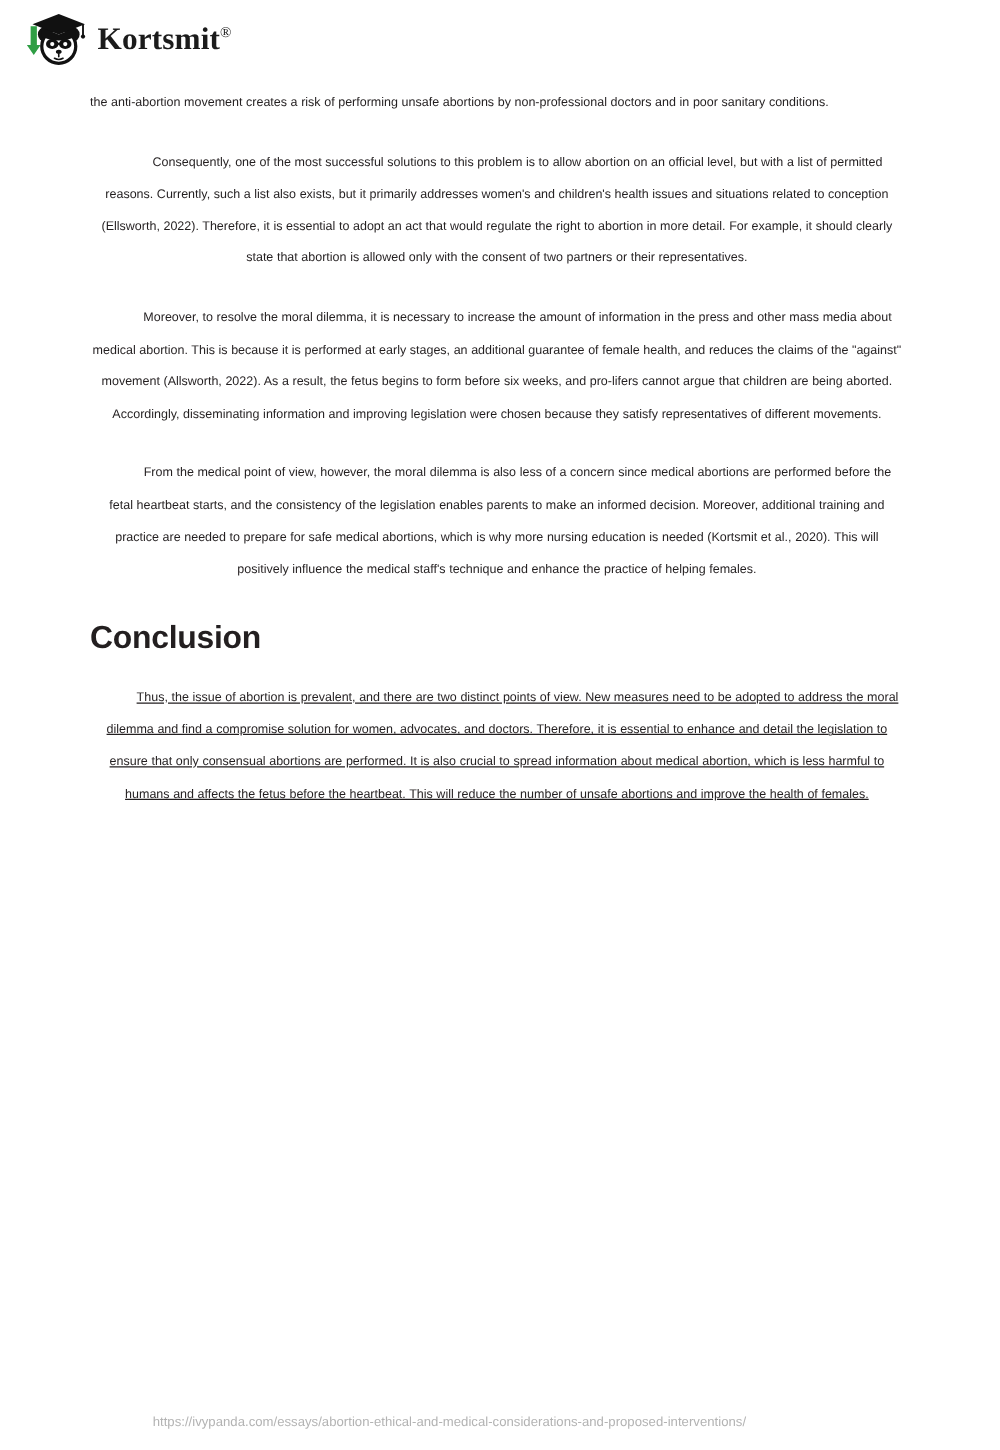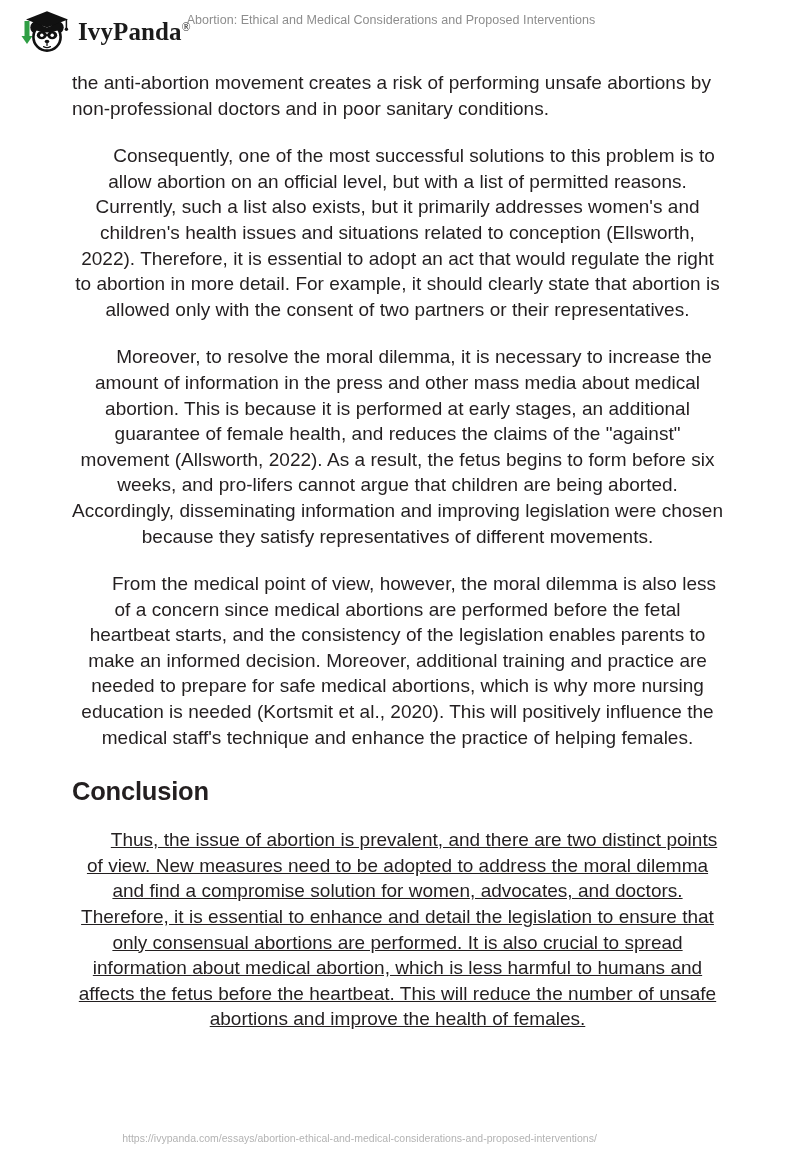--- a/index.html
+++ b/index.html
@@ -67,21 +67,21 @@
   }
 
   
   .content {
     position: absolute;
     left: 72px;
     top: 70px;
     width: 651px;
   }
   .para {
-    font-size: 19px;
+    font-size: 10px;
     line-height: 25.6px;
     color: #231f20;
     margin: 0 0 22px 0;
     text-align: left;
     word-spacing: 0.1px;
   }
   .para.indent {
     text-indent: 33px;
     text-align: center;
   }
@@ -145,24 +145,23 @@
 
           <ellipse cx="31" cy="33.4" rx="2.3" ry="1.6" fill="#111111"></ellipse>
           <path d="M31 35 L31 37.4 M27.6 38.6 Q31 40.6 34.4 38.6" stroke="#111111" stroke-width="1.3" fill="none" stroke-linecap="round"></path>
 
           <path d="M31 3.2 L52 11.4 L31 19.6 L10 11.4 Z" fill="#111111"></path>
           <path d="M17.5 14.2 L17.5 21.5 Q31 27.4 44.5 21.5 L44.5 14.2 L31 19.6 Z" fill="#111111"></path>
           <path d="M50.4 12 L50.4 20.5" stroke="#111111" stroke-width="1.5" stroke-linecap="round"></path>
           <circle cx="50.4" cy="21.2" r="1.7" fill="#111111"></circle>
         </svg>
       </span>
-      <span class="brand-name"><span>IvyPanda</span><span class="brand-reg">®</span></span>
+      <span class="brand-name"><span>Kortsmit</span><span class="brand-reg">®</span></span>
     </div>
 
-    <div class="header-title">Abortion: Ethical and Medical Considerations and Proposed Interventions</div>
   </div>
 
   <div class="content">
 
     <p class="para">the anti-abortion movement creates a risk of performing unsafe abortions by non-professional doctors and in poor sanitary conditions.</p>
 
 
     <p class="para indent">Consequently, one of the most successful solutions to this problem is to allow abortion on an official level, but with a list of permitted reasons. Currently, such a list also exists, but it primarily addresses women's and children's health issues and situations related to conception (Ellsworth, 2022). Therefore, it is essential to adopt an act that would regulate the right to abortion in more detail. For example, it should clearly state that abortion is allowed only with the consent of two partners or their representatives.</p>
     <p class="para indent">Moreover, to resolve the moral dilemma, it is necessary to increase the amount of information in the press and other mass media about medical abortion. This is because it is performed at early stages, an additional guarantee of female health, and reduces the claims of the "against" movement (Allsworth, 2022). As a result, the fetus begins to form before six weeks, and pro-lifers cannot argue that children are being aborted. Accordingly, disseminating information and improving legislation were chosen because they satisfy representatives of different movements.</p>
     <p class="para indent">From the medical point of view, however, the moral dilemma is also less of a concern since medical abortions are performed before the fetal heartbeat starts, and the consistency of the legislation enables parents to make an informed decision. Moreover, additional training and practice are needed to prepare for safe medical abortions, which is why more nursing education is needed (Kortsmit et al., 2020). This will positively influence the medical staff's technique and enhance the practice of helping females.</p>

